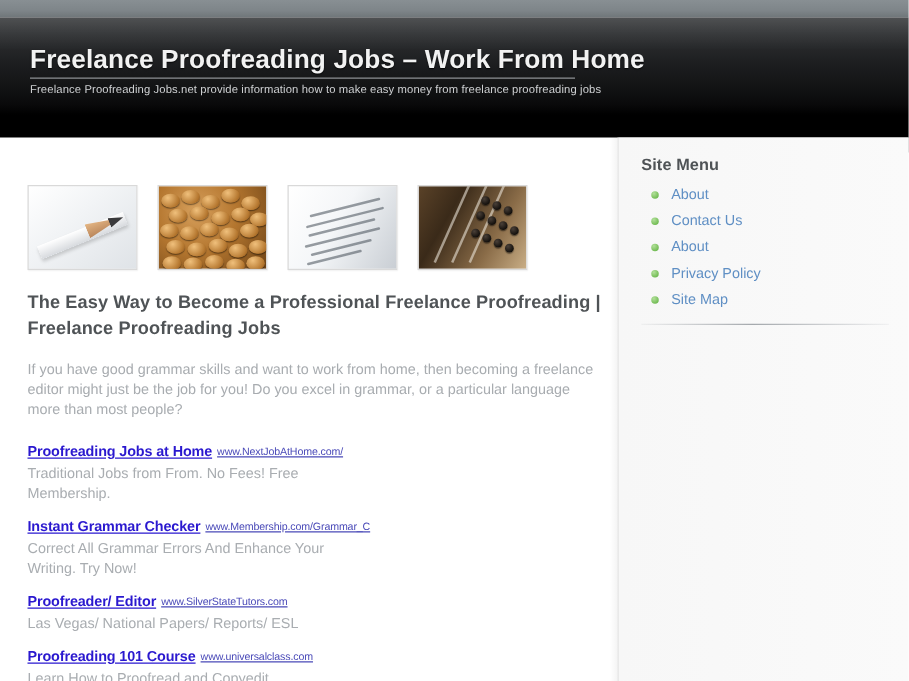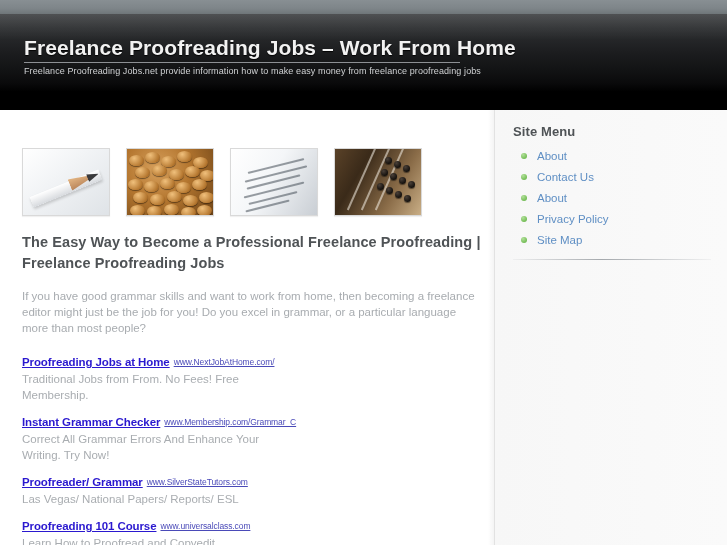--- a/index.html
+++ b/index.html
@@ -322,21 +322,21 @@
             <a class="ad-headline">Proofreading Jobs at Home</a><a class="ad-url">www.NextJobAtHome.com/</a>
             <div class="ad-desc">Traditional Jobs from From. No Fees! Free Membership.</div>
           </div>
 
           <div class="ad-item">
             <a class="ad-headline">Instant Grammar Checker</a><a class="ad-url">www.Membership.com/Grammar_C</a>
             <div class="ad-desc">Correct All Grammar Errors And Enhance Your Writing. Try Now!</div>
           </div>
 
           <div class="ad-item">
-            <a class="ad-headline">Proofreader/ Grammar</a><a class="ad-url">www.SilverStateTutors.com</a>
+            <a class="ad-headline">Proofreader/ Editor</a><a class="ad-url">www.SilverStateTutors.com</a>
             <div class="ad-desc">Las Vegas/ National Papers/ Reports/ ESL</div>
           </div>
 
           <div class="ad-item">
             <a class="ad-headline">Proofreading 101 Course</a><a class="ad-url">www.universalclass.com</a>
             <div class="ad-desc">Learn How to Proofread and Copyedit Instructor-Led, Self-Paced Class</div>
           </div>
 
         </div>
 

